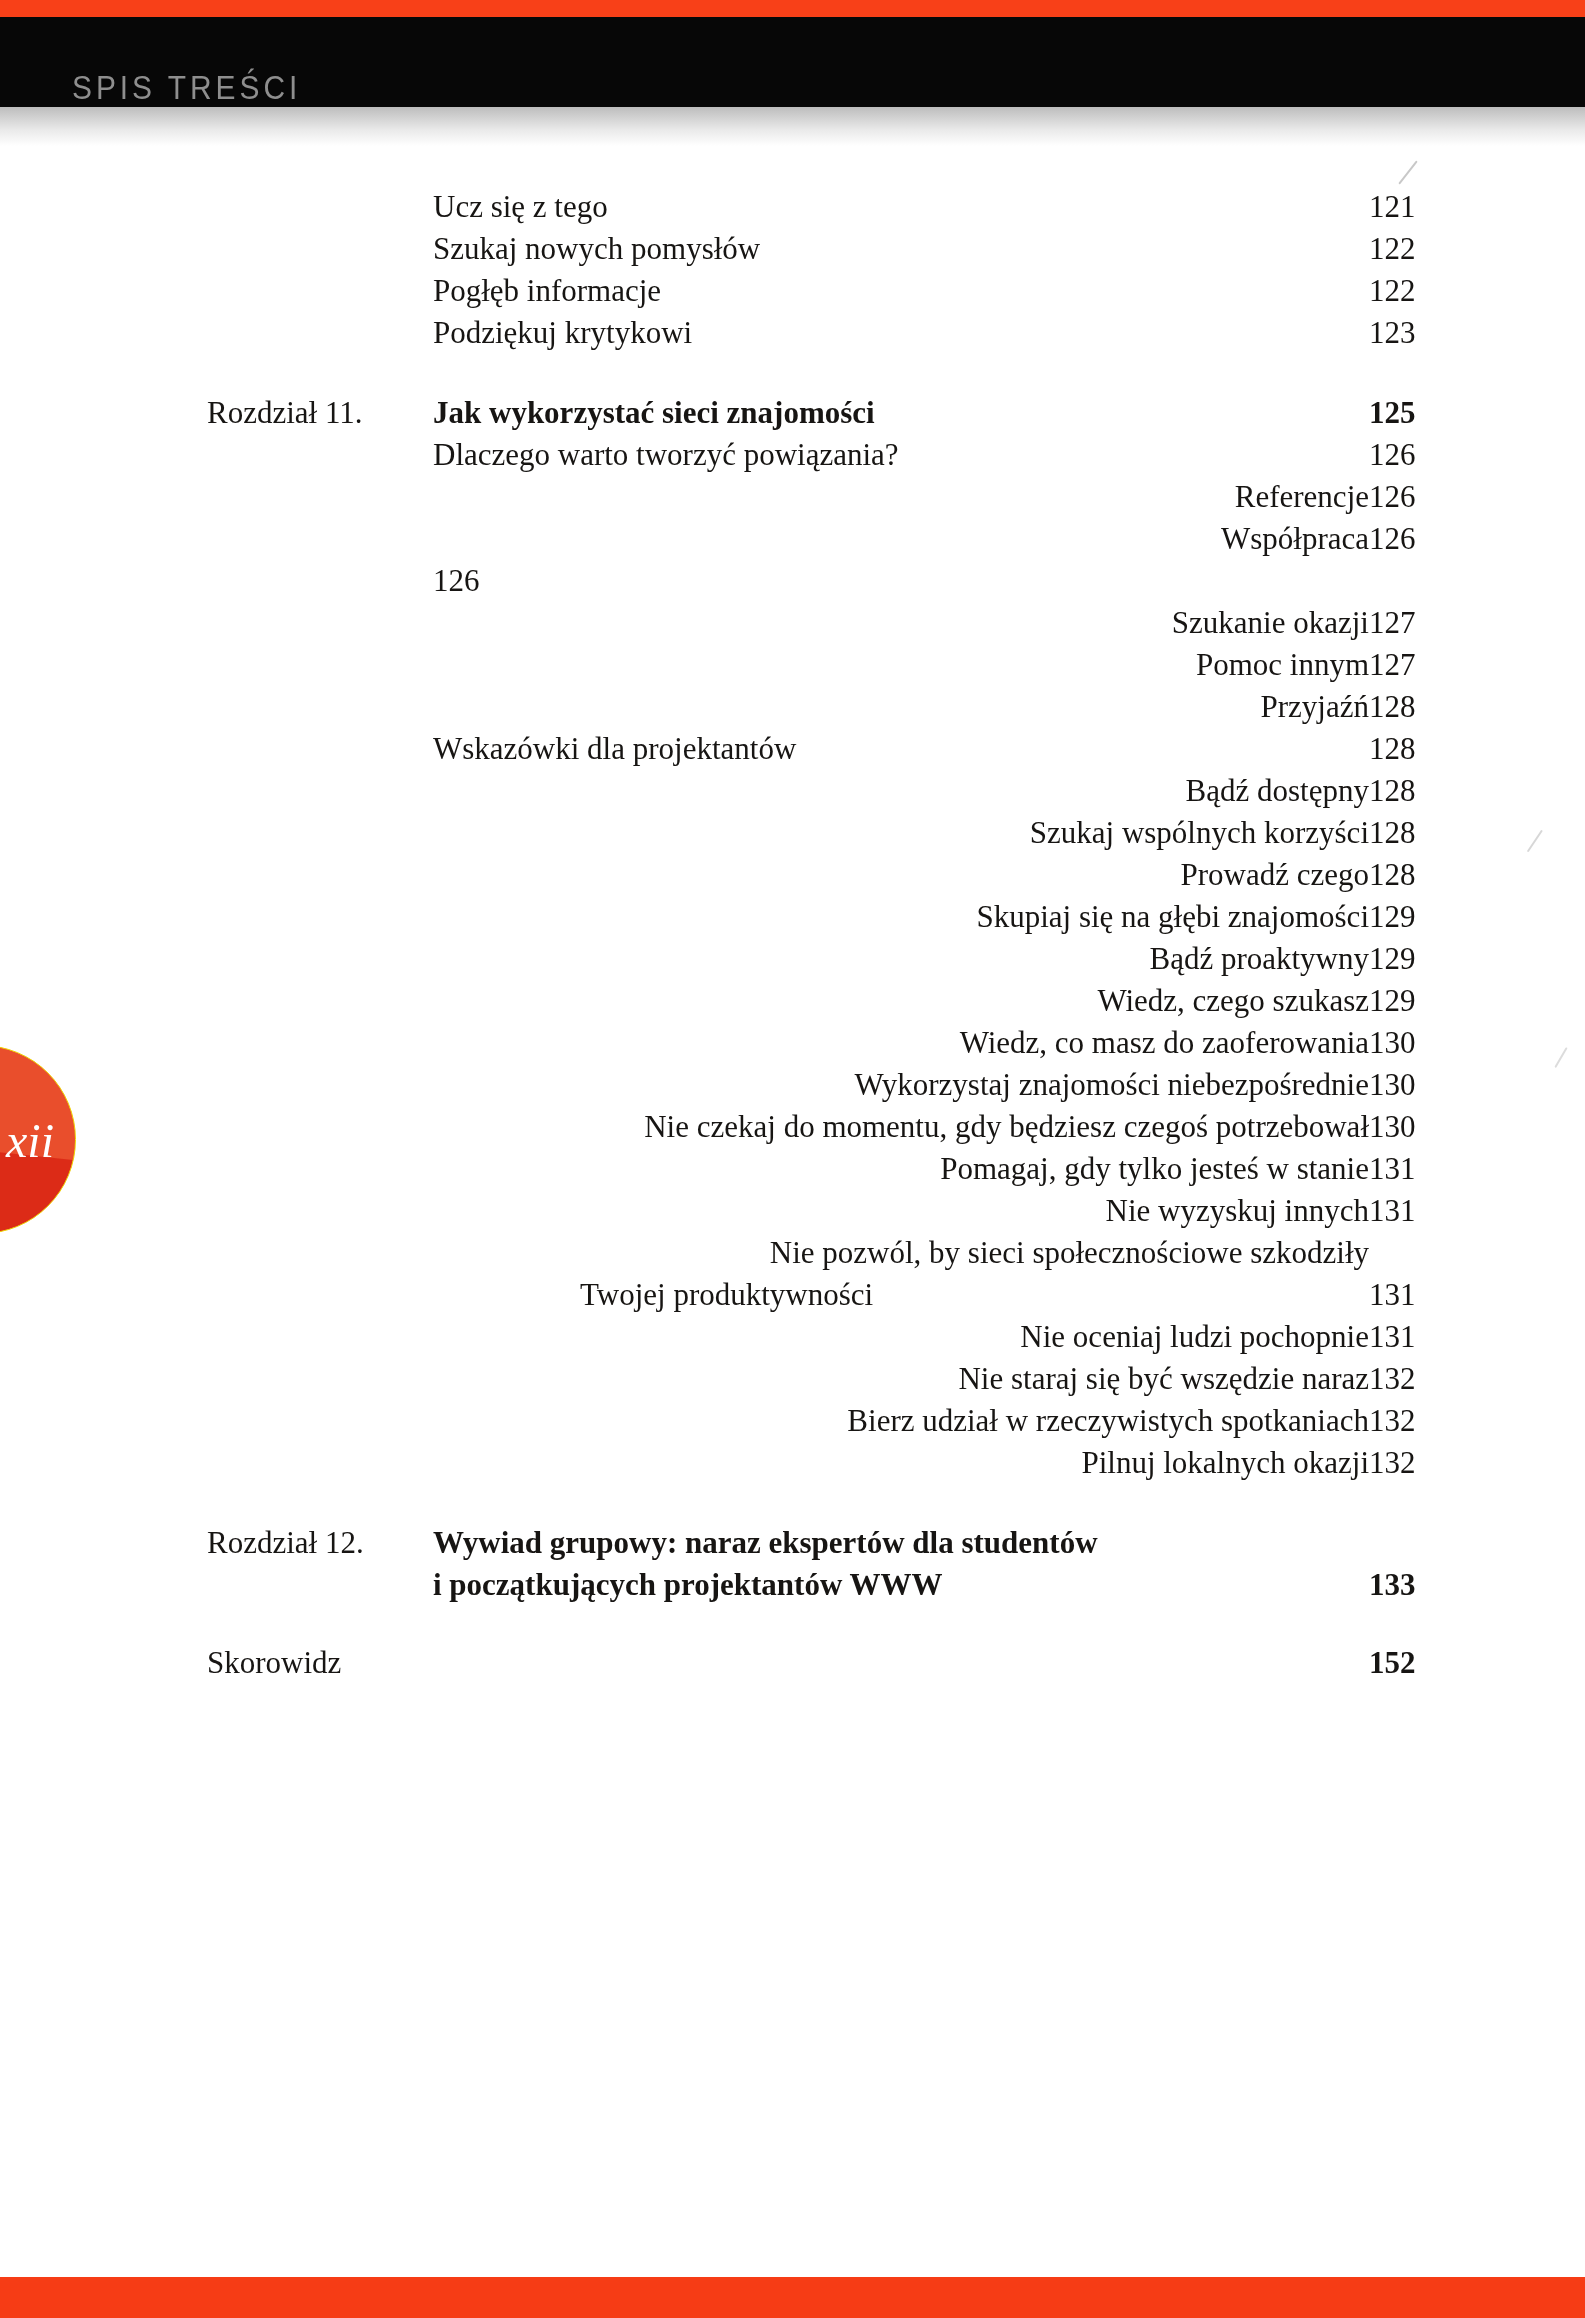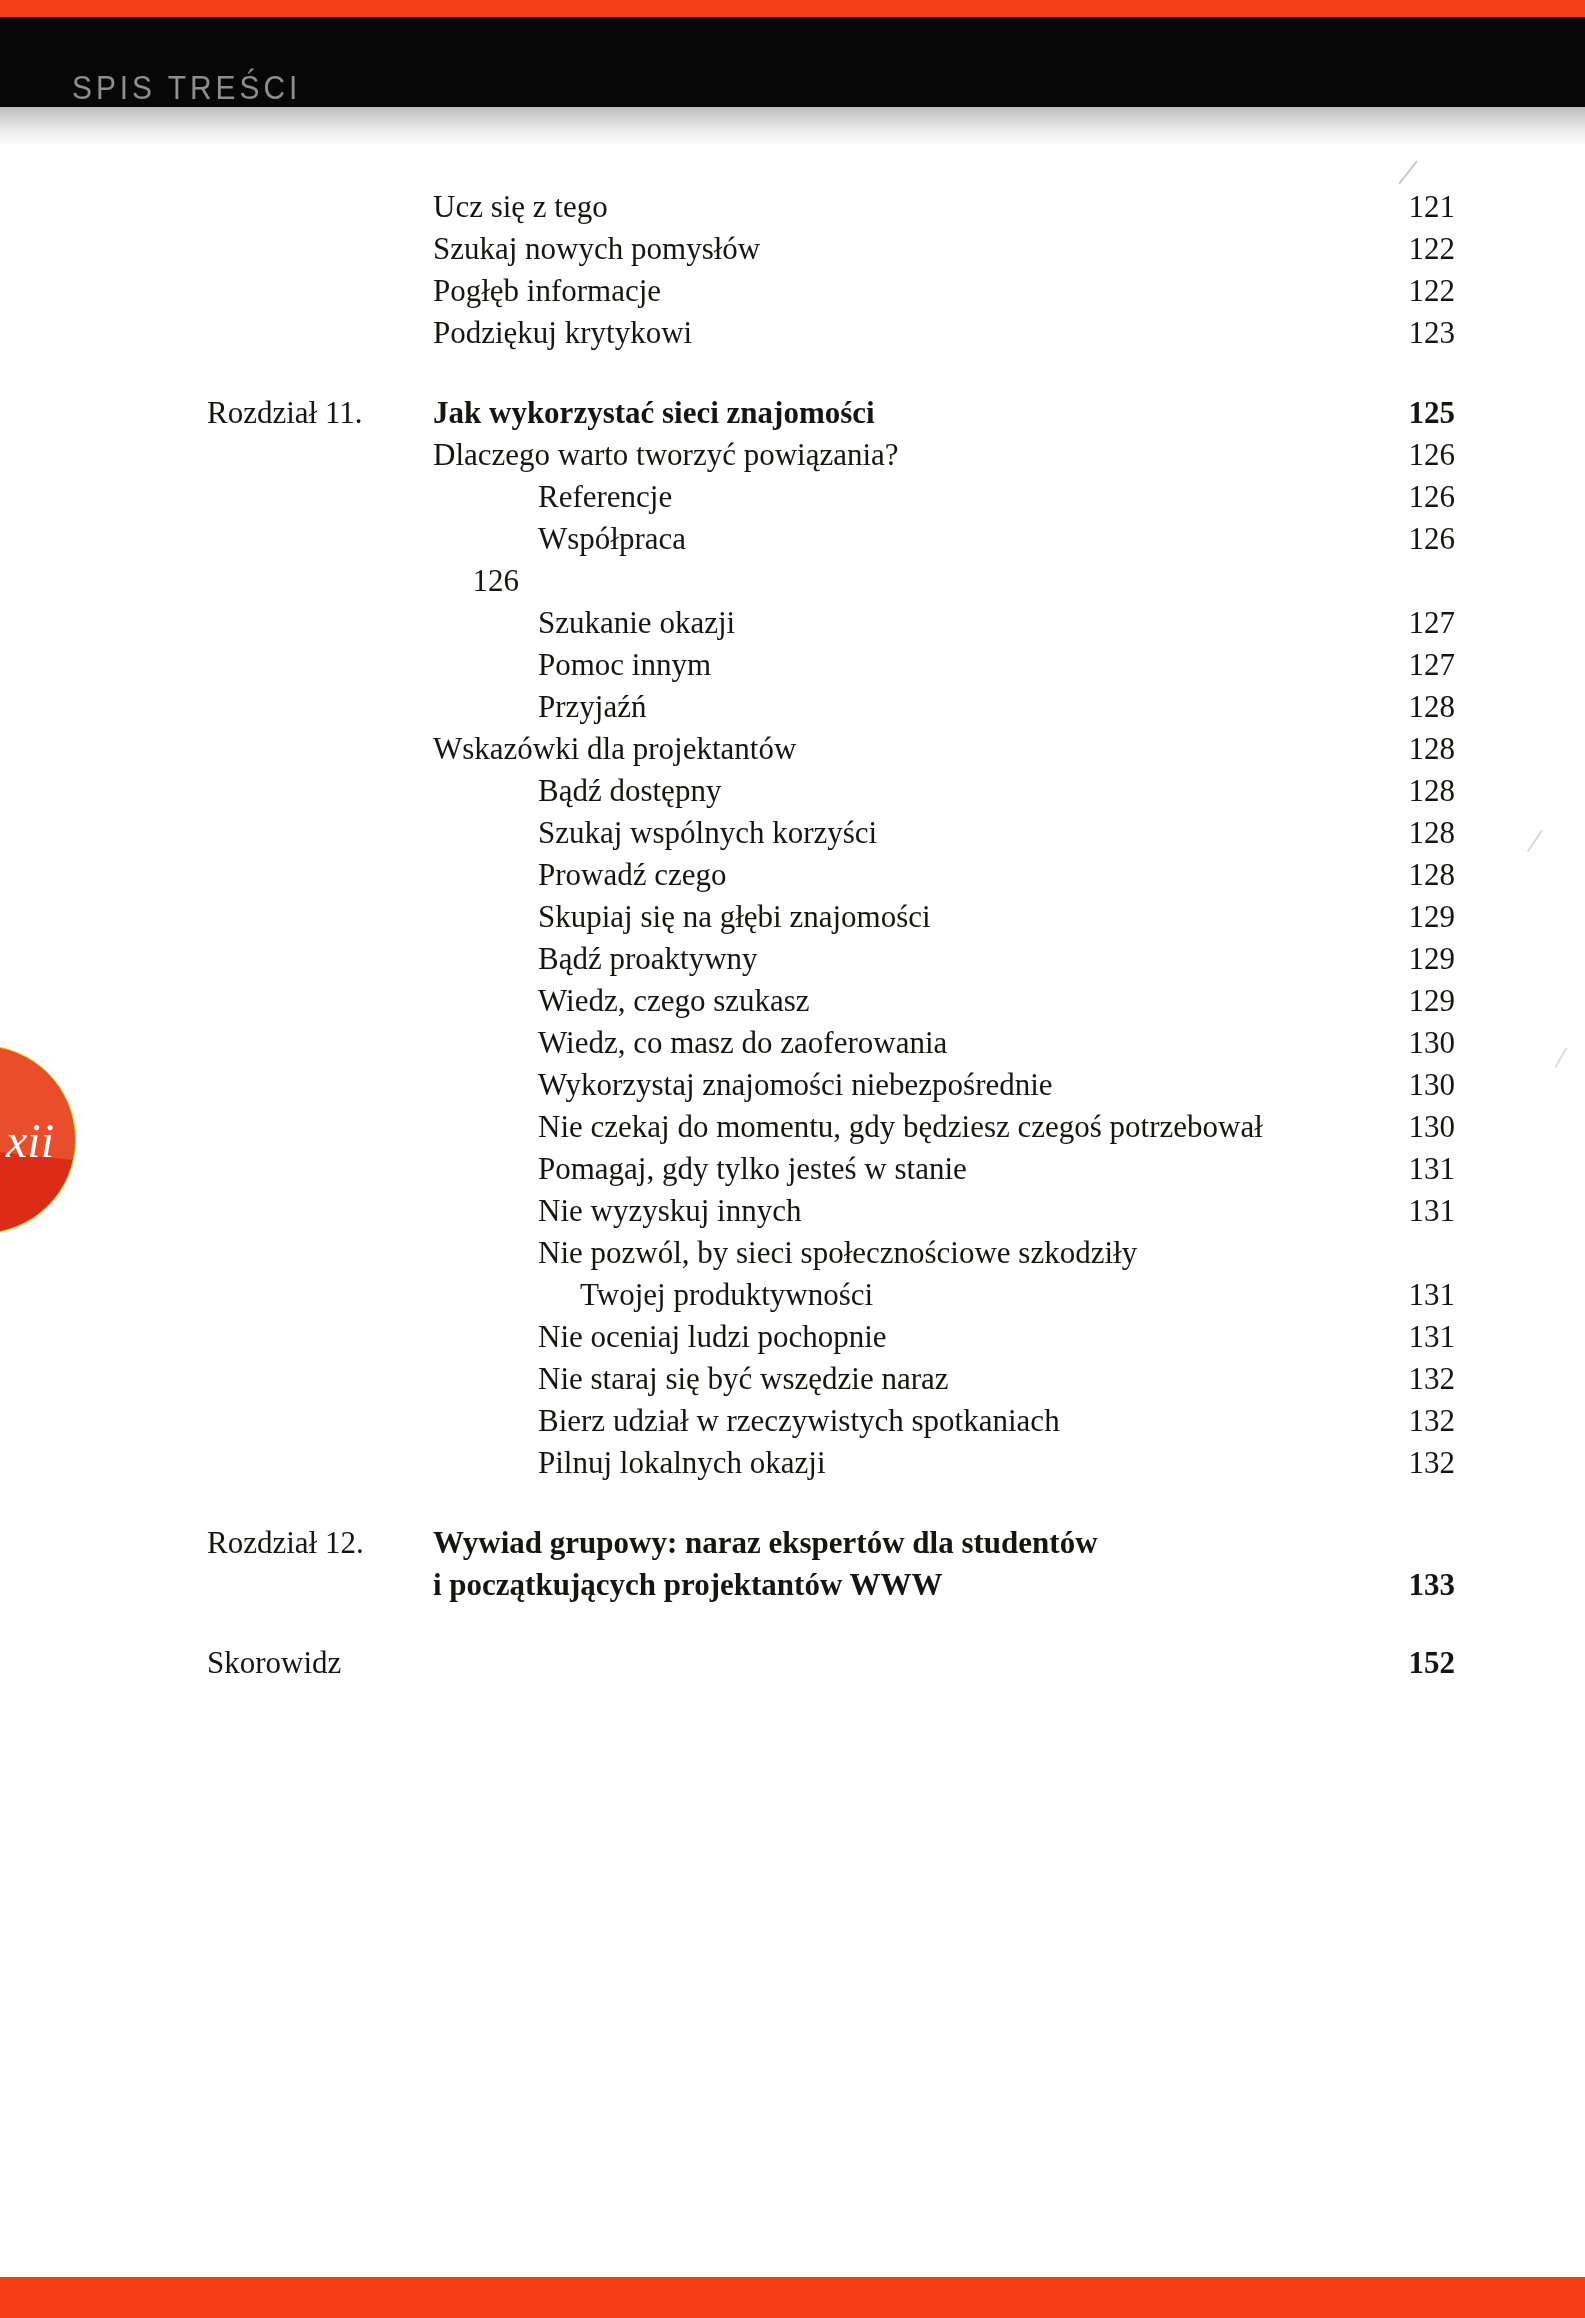--- a/index.html
+++ b/index.html
@@ -66,25 +66,25 @@
   .toc-section.s2{margin-top:38px;}
   .toc-section.s3{margin-top:36px;}
   .toc-row{
     display:flex;align-items:baseline;height:42px;
   }
   .cell-chapter{
     flex:none;width:226px;
     font-weight:normal;
   }
   .cell-title{flex:1;}
-  .cell-title.lvl-2{padding-left:105px;}
+  .cell-title.lvl-2{padding-left:105px;text-align:right;}
   .cell-title.lvl-3{padding-left:147px;}
   .cell-page{
     flex:none;width:86px;
-    text-align:right;
+    text-align:left;
   }
   .toc-row.bold .cell-title,
   .toc-row.bold .cell-page{font-weight:bold;}
   
   .artifact{
     position:absolute;
     width:1.9px;border-radius:1.3px;
     background:#9a9a9a;
     transform-origin:center;
   }

